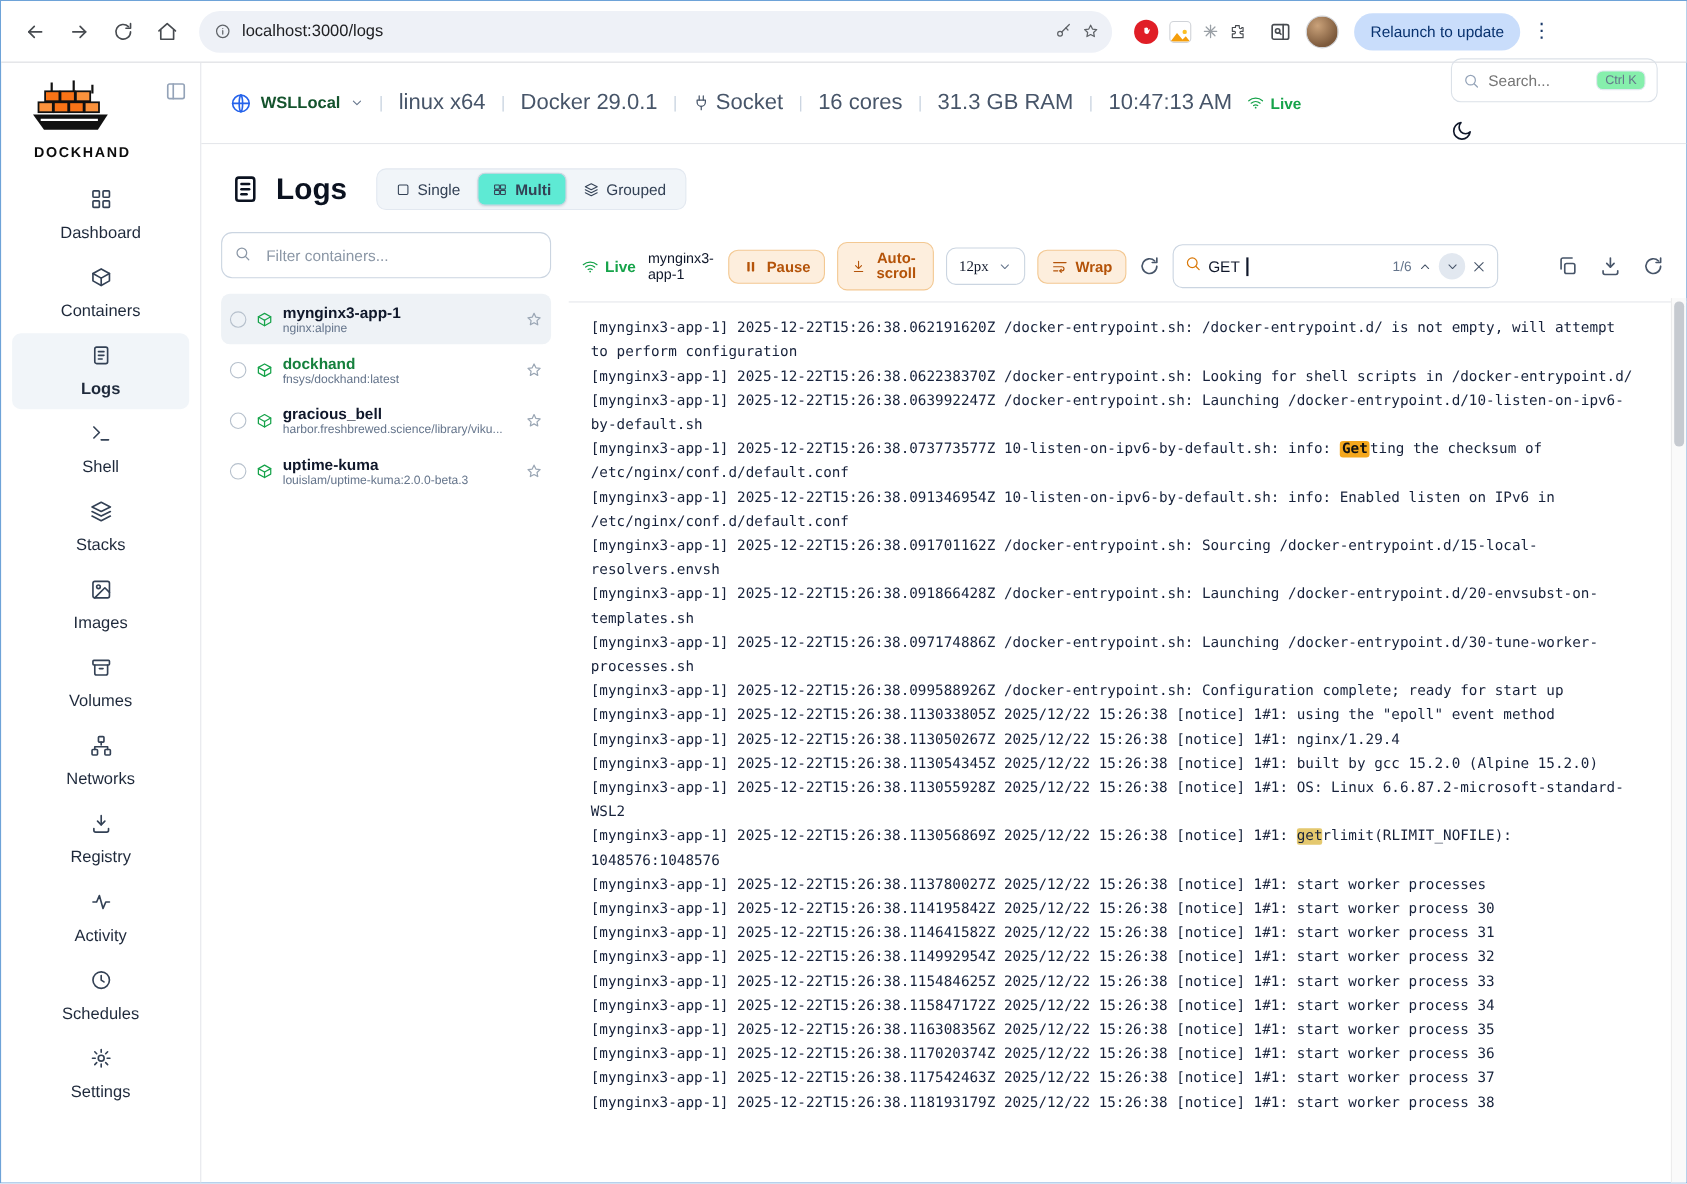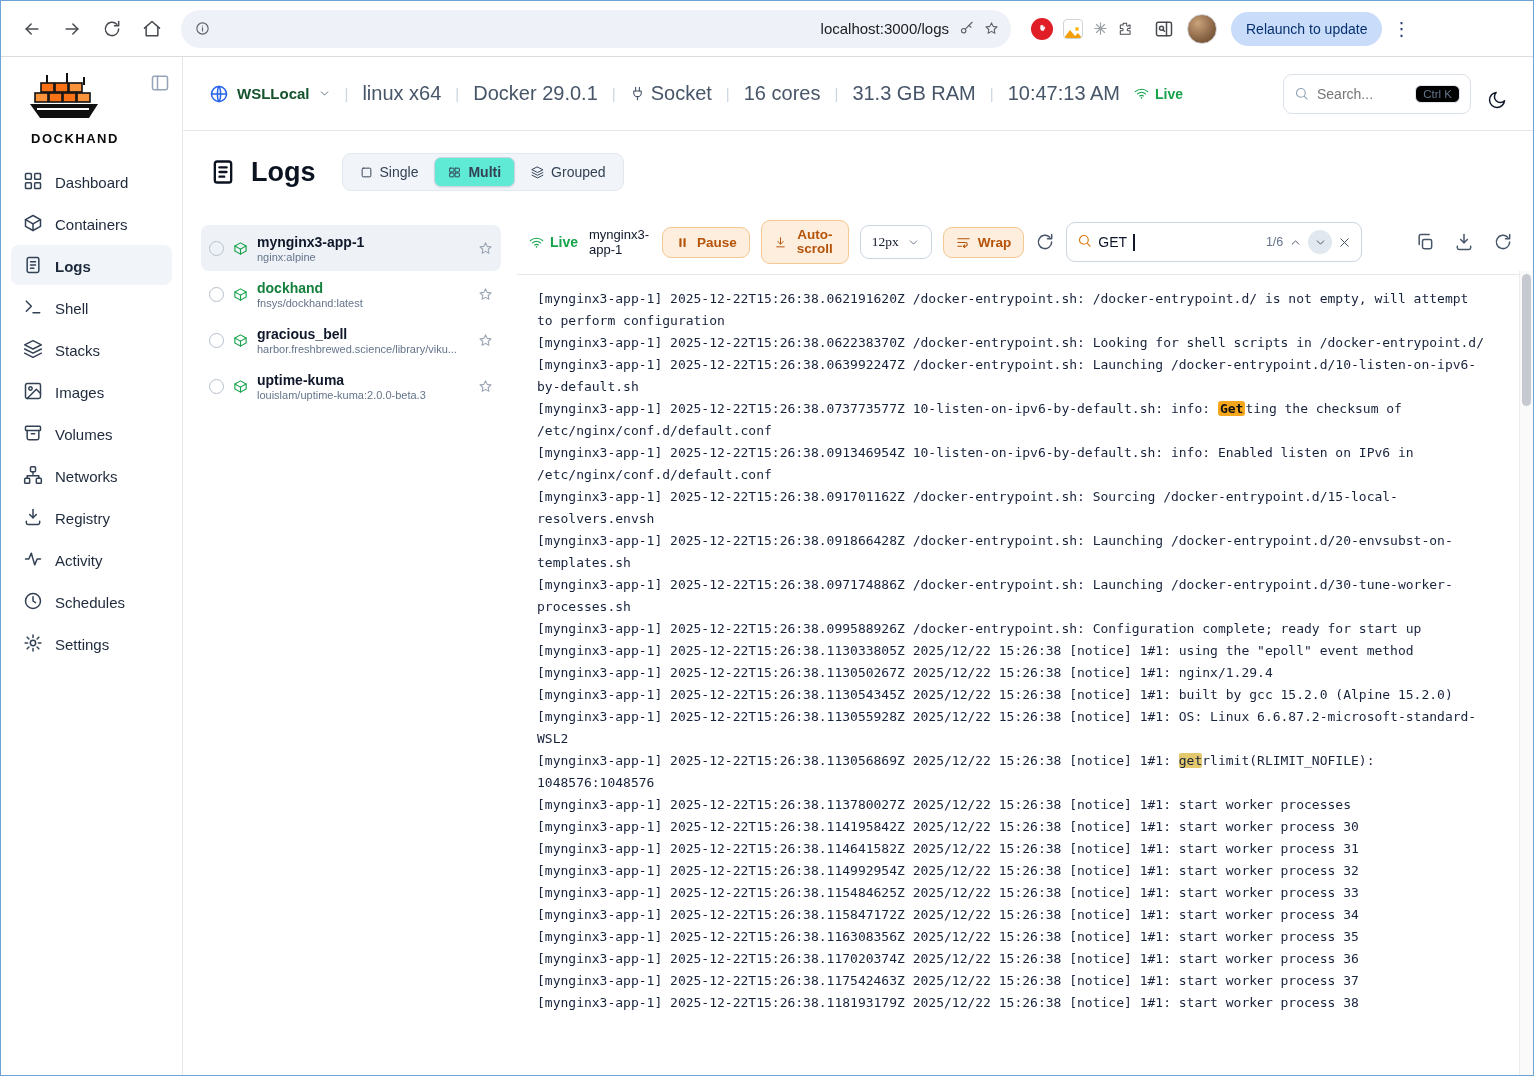--- a/index.html
+++ b/index.html
@@ -8,53 +8,53 @@
   .window { width:1534px; height:1076px; border:1px solid #6ea3d8; display:flex; flex-direction:column; background:#fff; }
 
   svg.ic { width:20px; height:20px; fill:none; stroke:currentColor; stroke-width:1.8; stroke-linecap:round; stroke-linejoin:round; flex-shrink:0; }
   svg.ic.sm { width:15px; height:15px; }
   svg.ic.xs { width:13px; height:13px; }
 
   
   .browser-bar { height:56px; display:flex; align-items:center; padding:0 10px 0 14px; gap:6px; border-bottom:1px solid #dadce0; background:#fff; flex-shrink:0; }
   .bicon { width:34px; height:34px; display:flex; align-items:center; justify-content:center; color:#474b50; font-size:19px; border-radius:50%; flex-shrink:0; }
   .url-bar { flex:1; max-width:830px; height:38px; background:#eef1f7; border-radius:19px; display:flex; align-items:center; padding:0 12px 0 14px; gap:10px; margin:0 6px; }
-  .url-text { font-size:15px; color:#202124; flex:1;text-align:right; }
+  .url-text { font-size:15px; color:#202124; flex:1; }
   .urlicon { color:#5f6368; display:flex; align-items:center; }
   .ext-group { display:flex; align-items:center; gap:10px; padding:0 8px; }
   .adblock { width:22px; height:22px; border-radius:50%; background:#e01e26; display:flex; align-items:center; justify-content:center; }
   .photo-ext { width:20px; height:20px; border-radius:4px; border:1px solid #d0d3d8; background:#fff; overflow:hidden; display:flex; align-items:flex-end; }
   .avatar { width:30px; height:30px; border-radius:50%; background:radial-gradient(circle at 35% 30%, #caa27a, #7d5a3c 70%); border:1px solid #d0d3d8; flex-shrink:0; }
   .relaunch { height:34px; background:#c9ddfb; color:#07316e; border:none; border-radius:17px; padding:0 15px; font-size:14px; font-family:inherit; white-space:nowrap; margin-left:8px; }
   .menu-dots { font-size:18px; color:#1b3a6b; padding:0 4px; }
 
   
   .app { flex:1; display:flex; min-height:0; }
   .sidebar { width:182px; border-right:1px solid #e5e7eb; flex-shrink:0; display:flex; flex-direction:column; }
   .logo-row { display:flex; align-items:flex-start; justify-content:space-between; padding:16px 12px 2px 26px; }
   .brand { font-size:13px; font-weight:bold; letter-spacing:1.5px; color:#0b0b0b; padding:4px 0 14px 30px; }
   .collapse-ic { color:#94a3b8; }
   .nav { display:flex; flex-direction:column; padding:0 10px; }
-  .nav-item { display:flex; align-items:flex-end; gap:12px; padding:10px 12px; margin:1px 0; border-radius:8px; font-size:15px; color:#1e293b; }
+  .nav-item { display:flex; align-items:center; gap:12px; padding:10px 12px; margin:1px 0; border-radius:8px; font-size:15px; color:#1e293b;flex-direction:column; }
   .nav-item svg { color:#334155; }
   .nav-item.active { background:#f1f5f9; font-weight:bold; }
 
   .main { flex:1; display:flex; flex-direction:column; min-width:0; }
 
   
   .app-header { height:74px; border-bottom:1px solid #e5e7eb; display:flex; align-items:center; padding:0 26px; gap:14px; flex-shrink:0; }
   .env { display:flex; align-items:center; gap:8px; font-size:15px; font-weight:bold; color:#14532d; }
   .env .globe { color:#2563eb; }
   .sep { color:#cbd5e1; font-size:15px; }
   .stat { font-size:20px; color:#475569; white-space:nowrap; display:flex; align-items:center; gap:6px; }
   .live { display:flex; align-items:center; gap:6px; color:#16a34a; font-size:14px; font-weight:bold; }
-  .hdr-right { margin-left:auto; display:flex; align-items:flex-end; gap:16px; }
+  .hdr-right { margin-left:auto; display:flex; align-items:flex-start; gap:16px;flex-direction:column; }
   .hdr-search { width:188px; height:40px; border:1px solid #dbe1e8; border-radius:9px; display:flex; align-items:center; gap:8px; padding:0 10px; color:#94a3b8; }
   .hdr-search input { border:none; outline:none; flex:1; width:70px; font-size:14px; font-family:inherit; color:#0f172a; background:transparent; }
-  .kbd { border:1px solid #e2e8f0; background:#000000; border-radius:6px; font-size:11.5px; color:#64748b; padding:2px 7px; white-space:nowrap; }
+  .kbd { border:1px solid #e2e8f0; background:#86efac; border-radius:6px; font-size:11.5px; color:#64748b; padding:2px 7px; white-space:nowrap; }
   .moon { color:#0f172a; }
 
   
   .title-row { display:flex; align-items:center; gap:26px; padding:22px 0 6px 26px; flex-shrink:0; }
   .title-left { display:flex; align-items:center; gap:14px; }
   .page-title { font-size:27px; font-weight:bold; color:#0b1220; }
   .title-left svg { width:28px; height:28px; stroke-width:2; color:#0b1220; }
   .seg-group { display:flex; background:#f1f5f9; border:1px solid #e2e8f0; border-radius:9px; padding:3px; gap:2px; }
   .seg { display:flex; align-items:center; gap:7px; font-size:14px; color:#334155; padding:6px 13px; border-radius:7px; border:1px solid transparent; background:transparent; font-family:inherit; }
   .seg.active { background:#5eead4; border-color:#cbd5e1; font-weight:bold; box-shadow:0 1px 2px rgba(0,0,0,.08); }
@@ -418,20 +418,29 @@
                 <path d="M2 17l10 5 10-5"></path>
               </svg>
             <span>Grouped</span>
           </button>
         </div>
       </div>
 
       <div class="content">
 
         <div class="containers-panel">
+          <div class="filter-box">
+            <span class="mag">
+              <svg class="ic sm" viewBox="0 0 24 24">
+                  <circle cx="11" cy="11" r="7"></circle>
+                  <path d="M21 21l-4.5-4.5"></path>
+                </svg>
+            </span>
+            <input placeholder="Filter containers..." style="">
+          </div>
           <div class="ct-list">
             <div class="ct-row selected">
               <span class="ct-radio"></span>
               <svg class="ic sm ct-cube" viewBox="0 0 24 24">
                   <path d="M21 8l-9-5-9 5v8l9 5 9-5z"></path>
                   <path d="M3 8l9 5 9-5"></path>
                   <path d="M12 13v8"></path>
                 </svg>
               <span class="ct-meta">
                 <div class="ct-name">mynginx3-app-1</div>

